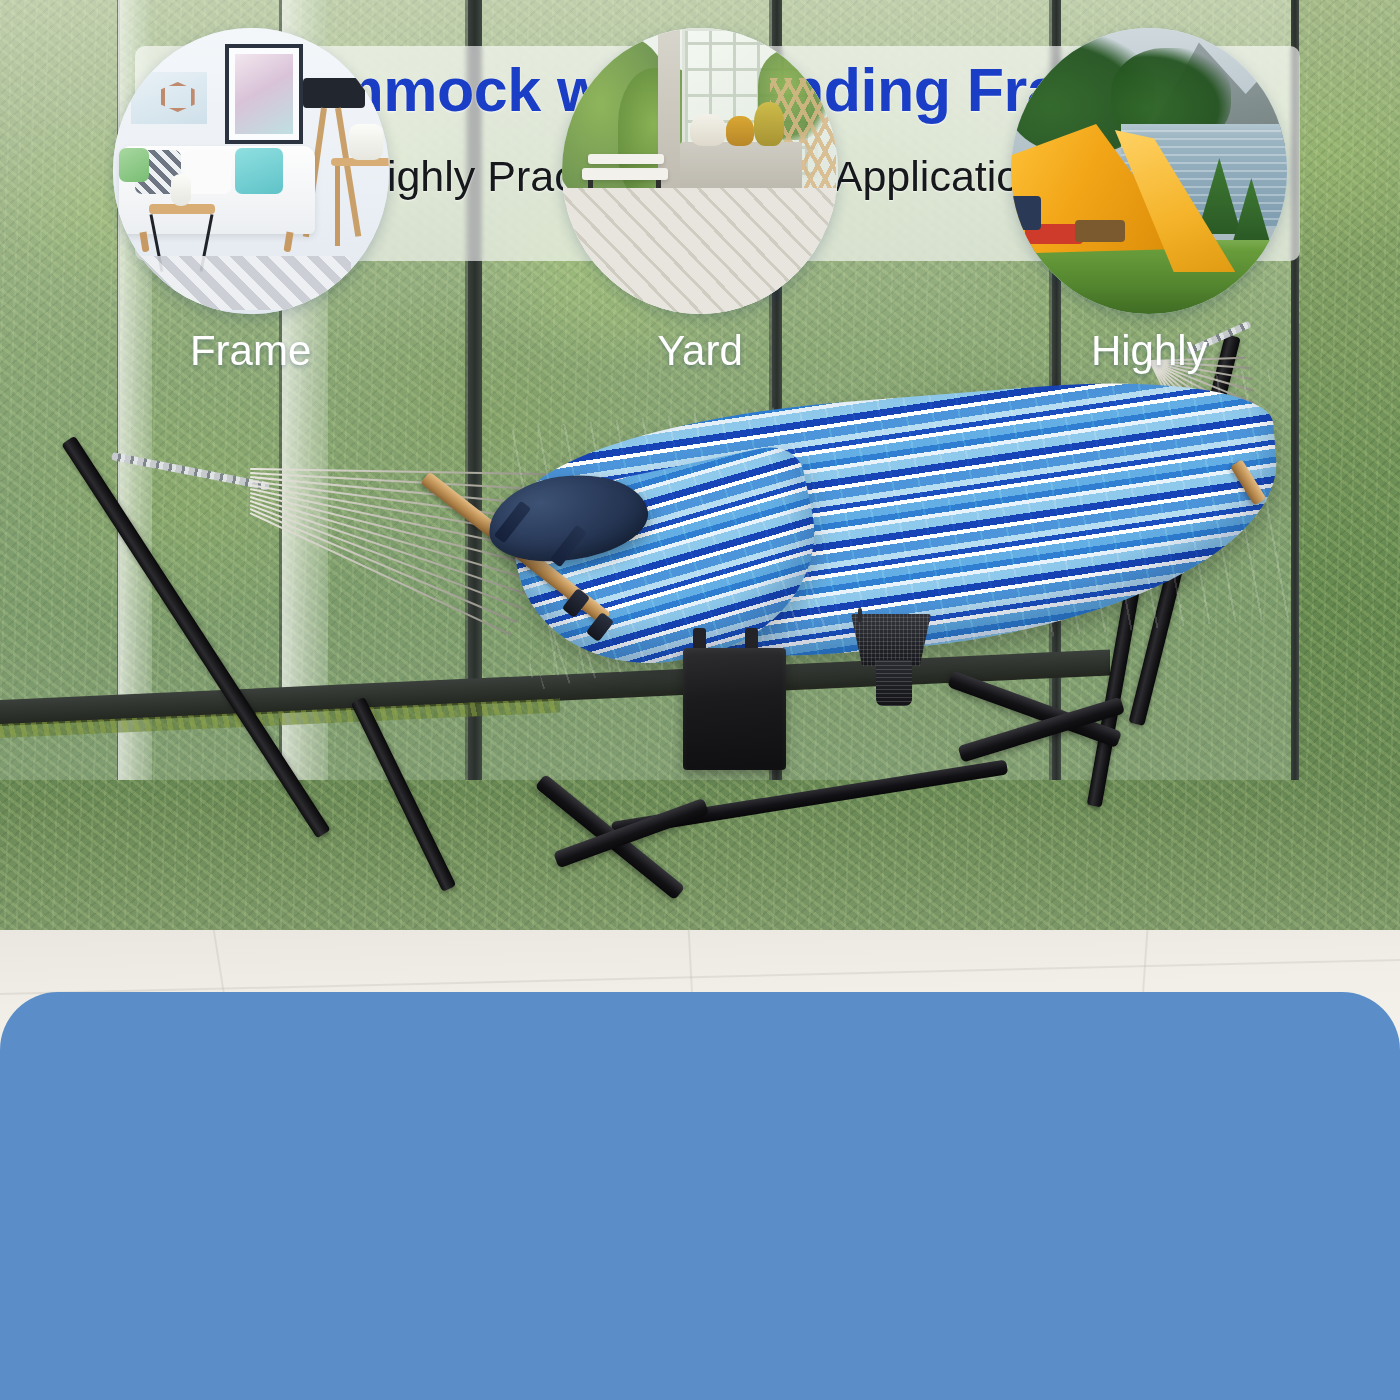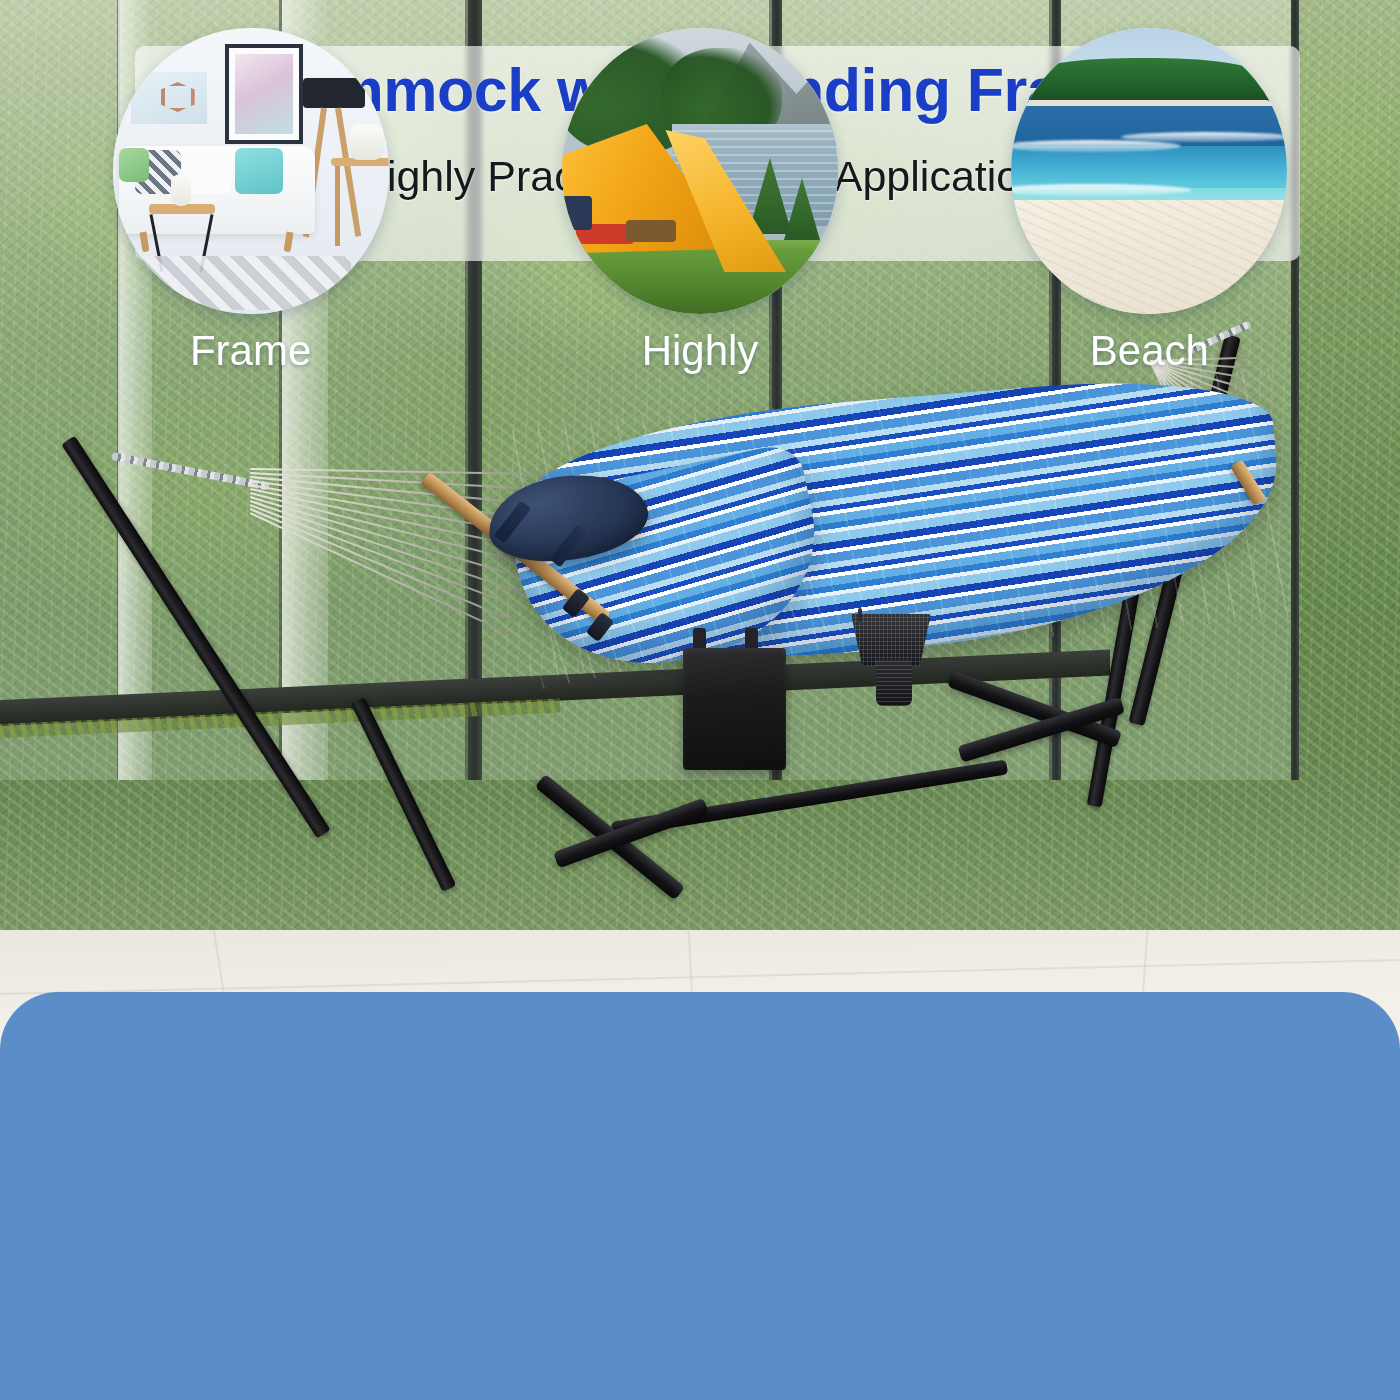--- a/index.html
+++ b/index.html
@@ -451,20 +451,45 @@
           <div class="home-tbl" style="left:36px;top:176px;width:66px;height:10px;"></div>
           <div class="home-tleg" style="left:42px;top:186px;width:3px;height:58px;transform:rotate(-11deg);"></div>
           <div class="home-tleg" style="left:92px;top:186px;width:3px;height:58px;transform:rotate(11deg);"></div>
           <div class="home-vase" style="left:58px;top:146px;width:20px;height:32px;"></div>
           <div class="home-rug" style="left:18px;top:228px;width:220px;height:54px;"></div>
         </div>
       </div>
       <div class="use-label">Frame</div>
     </div>
 
+    <div class="use-item">
+      <div class="oval">
+        <div class="sc">
+          <div class="yard-sky"></div>
+          <div class="yard-green" style="left:-10px;top:8px;width:120px;height:170px;"></div>
+          <div class="yard-green" style="left:56px;top:40px;width:90px;height:140px;"></div>
+          <div class="yard-win" style="left:120px;top:0;width:136px;height:150px;">
+            <div class="yard-grid"></div>
+          </div>
+          <div class="yard-wall" style="left:96px;top:0;width:22px;height:180px;"></div>
+          <div class="yard-green" style="left:196px;top:22px;width:70px;height:90px;"></div>
+          <div class="yard-lattice" style="left:208px;top:50px;width:66px;height:140px;opacity:.85;"></div>
+          <div class="yard-planter" style="left:118px;top:114px;width:122px;height:72px;"></div>
+          <div class="yard-pot" style="left:128px;top:86px;width:36px;height:32px;background:linear-gradient(180deg,#f3f1e9,#ded9cb);"></div>
+          <div class="yard-pot" style="left:164px;top:88px;width:28px;height:30px;background:linear-gradient(180deg,#d8a732,#b8872a);"></div>
+          <div class="yard-pot" style="left:192px;top:74px;width:30px;height:44px;background:linear-gradient(180deg,#cdbb4a,#a79433);"></div>
+          <div class="yard-bench" style="left:20px;top:140px;width:86px;height:12px;"></div>
+          <div class="yard-bench" style="left:26px;top:126px;width:76px;height:10px;"></div>
+          <div class="yard-benchleg" style="left:26px;top:152px;width:5px;height:32px;"></div>
+          <div class="yard-benchleg" style="left:94px;top:152px;width:5px;height:32px;"></div>
+          <div class="yard-tile"></div>
+        </div>
+      </div>
+      <div class="use-label">Yard</div>
+    </div>
 
     <div class="use-item">
       <div class="oval">
         <div class="sc">
           <div class="camp-sky"></div>
           <div class="camp-mtn" style="left:130px;top:0;width:180px;height:120px;"></div>
           <div class="camp-trees" style="left:-6px;top:6px;width:150px;height:120px;"></div>
           <div class="camp-trees" style="left:100px;top:20px;width:120px;height:100px;"></div>
           <div class="camp-lake" style="left:110px;top:96px;width:190px;height:104px;">
             <div class="camp-lake-rip"></div>
@@ -477,34 +502,15 @@
           <div class="camp-tent2" style="left:84px;top:102px;width:140px;height:142px;
                clip-path:polygon(14% 0,42% 6%,100% 100%,56% 100%);"></div>
           <div class="camp-gear" style="left:14px;top:196px;width:58px;height:20px;background:#cf3b2a;"></div>
           <div class="camp-gear" style="left:64px;top:192px;width:50px;height:22px;background:#7a5a2e;"></div>
           <div class="camp-gear" style="left:-4px;top:168px;width:34px;height:34px;background:#2a3a56;"></div>
         </div>
       </div>
       <div class="use-label">Highly</div>
     </div>
 
-    <div class="use-item">
-      <div class="oval">
-        <div class="sc">
-          <div class="beach-sky"></div>
-          <div class="beach-island" style="left:8px;top:30px;width:250px;height:46px;"></div>
-          <div class="beach-islandsand" style="left:8px;top:72px;width:250px;height:6px;"></div>
-          <div class="beach-sea1" style="left:0;right:0;top:78px;width:276px;height:44px;"></div>
-          <div class="beach-sea2" style="left:0;right:0;top:118px;width:276px;height:46px;"></div>
-          <div class="beach-surf" style="left:-10px;top:112px;width:180px;height:12px;"></div>
-          <div class="beach-surf" style="left:110px;top:104px;width:170px;height:10px;"></div>
-          <div class="beach-shallow" style="left:0;top:160px;width:276px;height:40px;"></div>
-          <div class="beach-surf" style="left:-20px;top:156px;width:200px;height:12px;"></div>
-          <div class="beach-surf" style="left:30px;top:186px;width:230px;height:14px;"></div>
-          <div class="beach-sand"></div>
-          <div class="beach-sandtex" style="top:60%;"></div>
-        </div>
-      </div>
-      <div class="use-label">Beach</div>
-    </div>
 
   </div>
 </div>
 
 </body></html>

